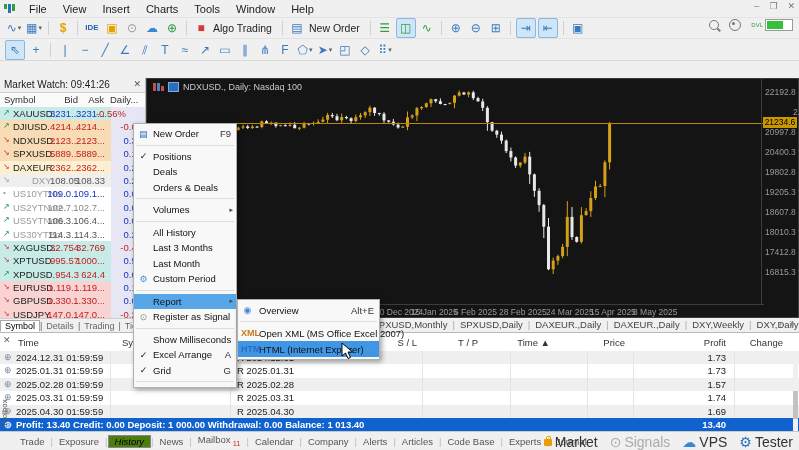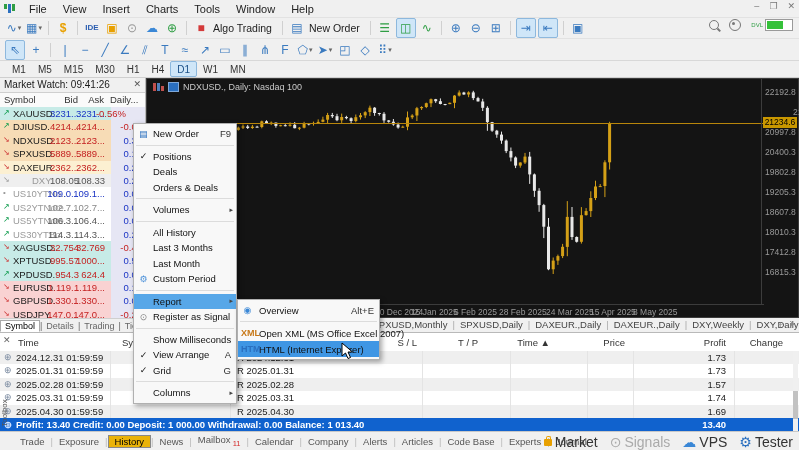--- a/index.html
+++ b/index.html
@@ -74,21 +74,21 @@
   .tbx-row{position:relative;width:799px;height:13.4px;font-size:9.5px;color:#222;}
   .tbx-row:nth-child(odd){background:#efefef;}
   .gline{position:absolute;top:0;bottom:0;width:1px;background:#e4e4e4;}
   .tbx-sum{position:absolute;left:0;top:85px;width:799px;height:13px;background:#1062ce;color:#fff;font-size:9.5px;font-weight:bold;line-height:13px;}
   .vscroll{position:absolute;right:1px;top:18px;width:5px;height:80px;background:#f0f0f0;}
   .vscroll i{position:absolute;left:0;width:5px;height:28px;top:40px;background:#c2c2c2;display:block;}
   
   .bottombar{left:0;top:431px;width:799px;height:19px;background:#f0f0f0;border-top:1px solid #c8c8c8;}
   .btabs{position:absolute;left:14px;top:1px;display:flex;align-items:center;font-size:9.5px;color:#555;height:16px;}
   .btab{padding:0 6px;position:relative;}
-  .btab.active{background:#eab308;border:1px solid #888;color:#000;}
+  .btab.active{background:#4d7c0f;border:1px solid #888;color:#000;font-style:italic;}
   .bsep{color:#bbb;}
   .badge{color:#d42a2a;font-size:7.5px;vertical-align:sub;}
   .statusr{position:absolute;right:6px;top:2px;display:flex;align-items:center;gap:12px;font-size:14px;color:#333;}
   .sitem{display:flex;align-items:center;gap:3px;}
   .bag{width:8px;height:7px;background:#e8a000;border-radius:1px;position:relative;display:inline-block;}
   .bag:before{content:"";position:absolute;left:2px;top:-3px;width:3px;height:3px;border:1px solid #e8a000;border-bottom:none;border-radius:2px 2px 0 0;}
   .vlabel{left:-23px;top:408px;width:56px;height:10px;transform:rotate(-90deg);font-size:8px;color:#555;text-align:center;}
   
   .cmenu{left:133px;top:123px;width:102px;background:#f8f8f8;border:1px solid #b0b0b0;box-shadow:2px 2px 5px rgba(0,0,0,.35);padding:2px 0;z-index:30;}
   .mitem{position:relative;height:15.5px;display:flex;align-items:center;font-size:9.5px;color:#111;padding-left:19px;}
@@ -261,31 +261,20 @@
       </span>
       <span class="tbtn">
         <span style="color: rgb(58, 122, 191);">◇</span>
       </span>
       <span class="tbtn">
         <span style="color: rgb(58, 122, 191);">⠿</span>
         <span class="dd">▾</span>
       </span>
     </div>
 
-  <div class="abs tfbar" id="tfbar">
-      <span class="tf">M1</span>
-      <span class="tf">M5</span>
-      <span class="tf">M15</span>
-      <span class="tf">M30</span>
-      <span class="tf">H1</span>
-      <span class="tf">H4</span>
-      <span class="tf active">D1</span>
-      <span class="tf">W1</span>
-      <span class="tf">MN</span>
-    </div>
 
   <div class="abs mw">
     <div class="mw-title">
       <span>Market Watch: 09:41:26</span>
       <span class="mw-close">✕</span>
     </div>
     <div class="mw-head" id="mw-head">
         <span class="mw-cell" style="left: 4px;">Symbol</span>
         <span class="mw-cell" style="left: 0px; width: 78px; text-align: right;">Bid</span>
         <span class="mw-cell" style="left: 0px; width: 104px; text-align: right;">Ask</span>
@@ -866,33 +855,29 @@
       <div class="mitem">
         <span class="mi-ic" style="color: rgb(136, 136, 136);">⊙</span>
         <span>Register as Signal</span>
       </div>
       <div class="msep"></div>
       <div class="mitem">
         <span>Show Milliseconds</span>
       </div>
       <div class="mitem">
         <span class="mi-ic">✓</span>
-        <span>View Arrange</span>
+        <span>Excel Arrange</span>
         <span class="mi-sc">A</span>
       </div>
       <div class="mitem">
         <span class="mi-ic">✓</span>
         <span>Grid</span>
         <span class="mi-sc">G</span>
       </div>
       <div class="msep"></div>
-      <div class="mitem">
-        <span>Columns</span>
-        <span class="mi-ar">▸</span>
-      </div>
     </div>
 
   <div class="abs submenu" id="submenu">
       <div class="mitem">
         <span class="mi-ic" style="color: rgb(58, 135, 214);">◉</span>
         <span>Overview</span>
         <span class="mi-sc">Alt+E</span>
       </div>
       <div class="msep"></div>
       <div class="mitem">

